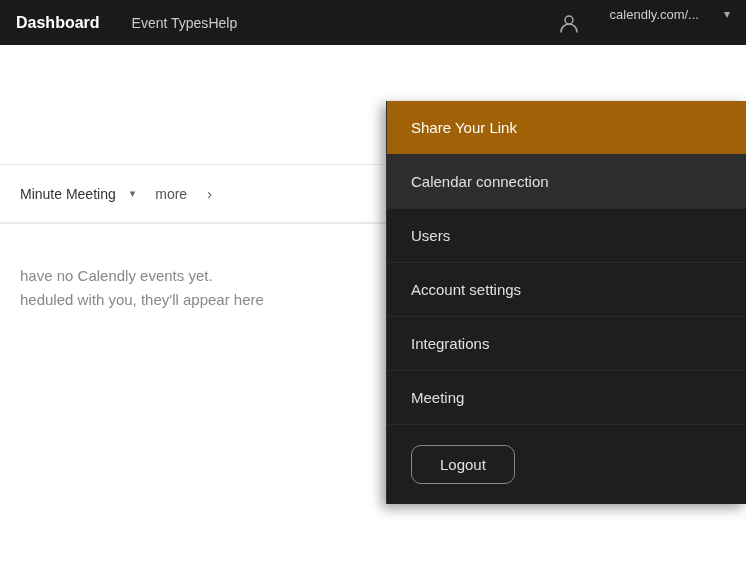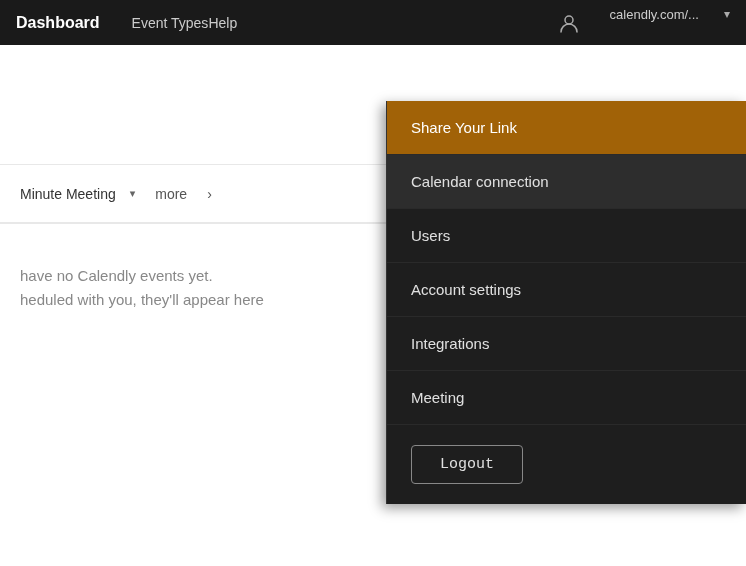--- a/index.html
+++ b/index.html
@@ -142,22 +142,21 @@
     .dropdown-logout {
       padding: 20px 24px;
     }
     .logout-btn {
       border: 1.5px solid #888;
       background: transparent;
       color: #e0e0e0;
       padding: 10px 28px;
       font-size: 15px;
       cursor: pointer;
-      border-radius: 4px;
-      font-family: Liberation Mono, monospace;
+      border-radius: 10px;
     }
   </style>
 </head>
 <body>
 
 <nav class="top-nav">
   <span class="nav-logo">Dashboard</span>
 
   <div class="nav-links">
     <a class="nav-link">Event Types</a>

